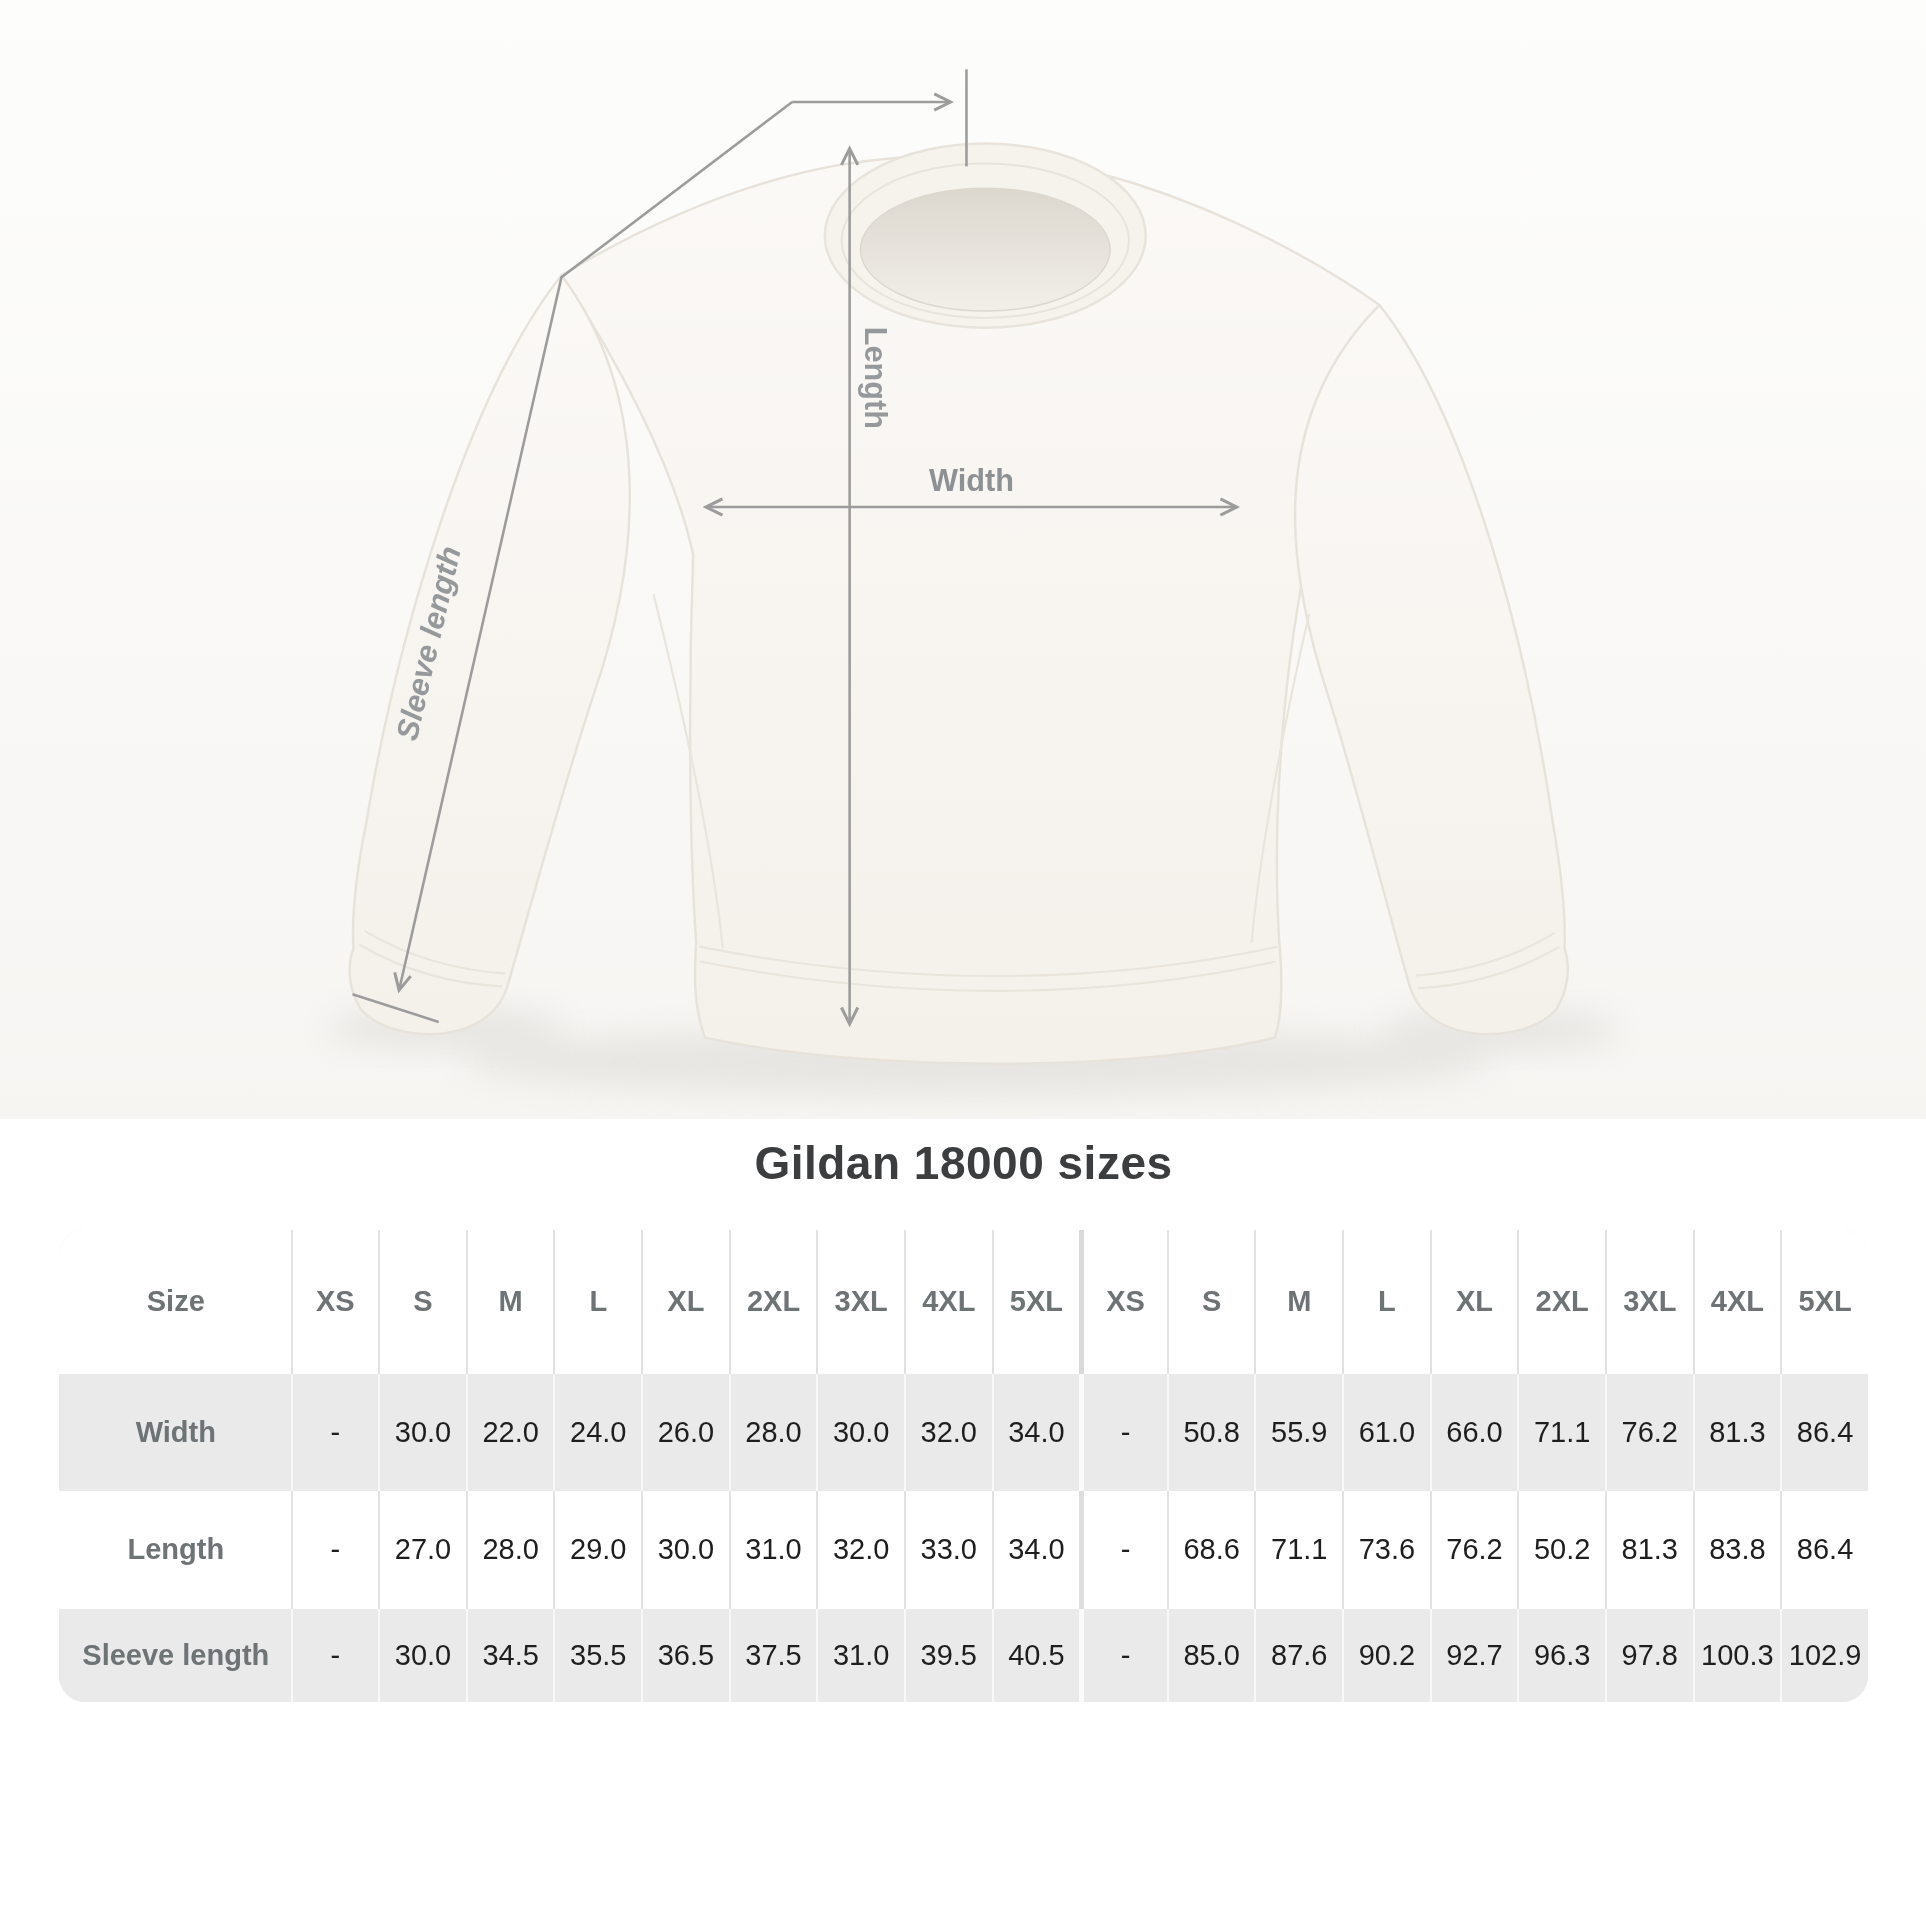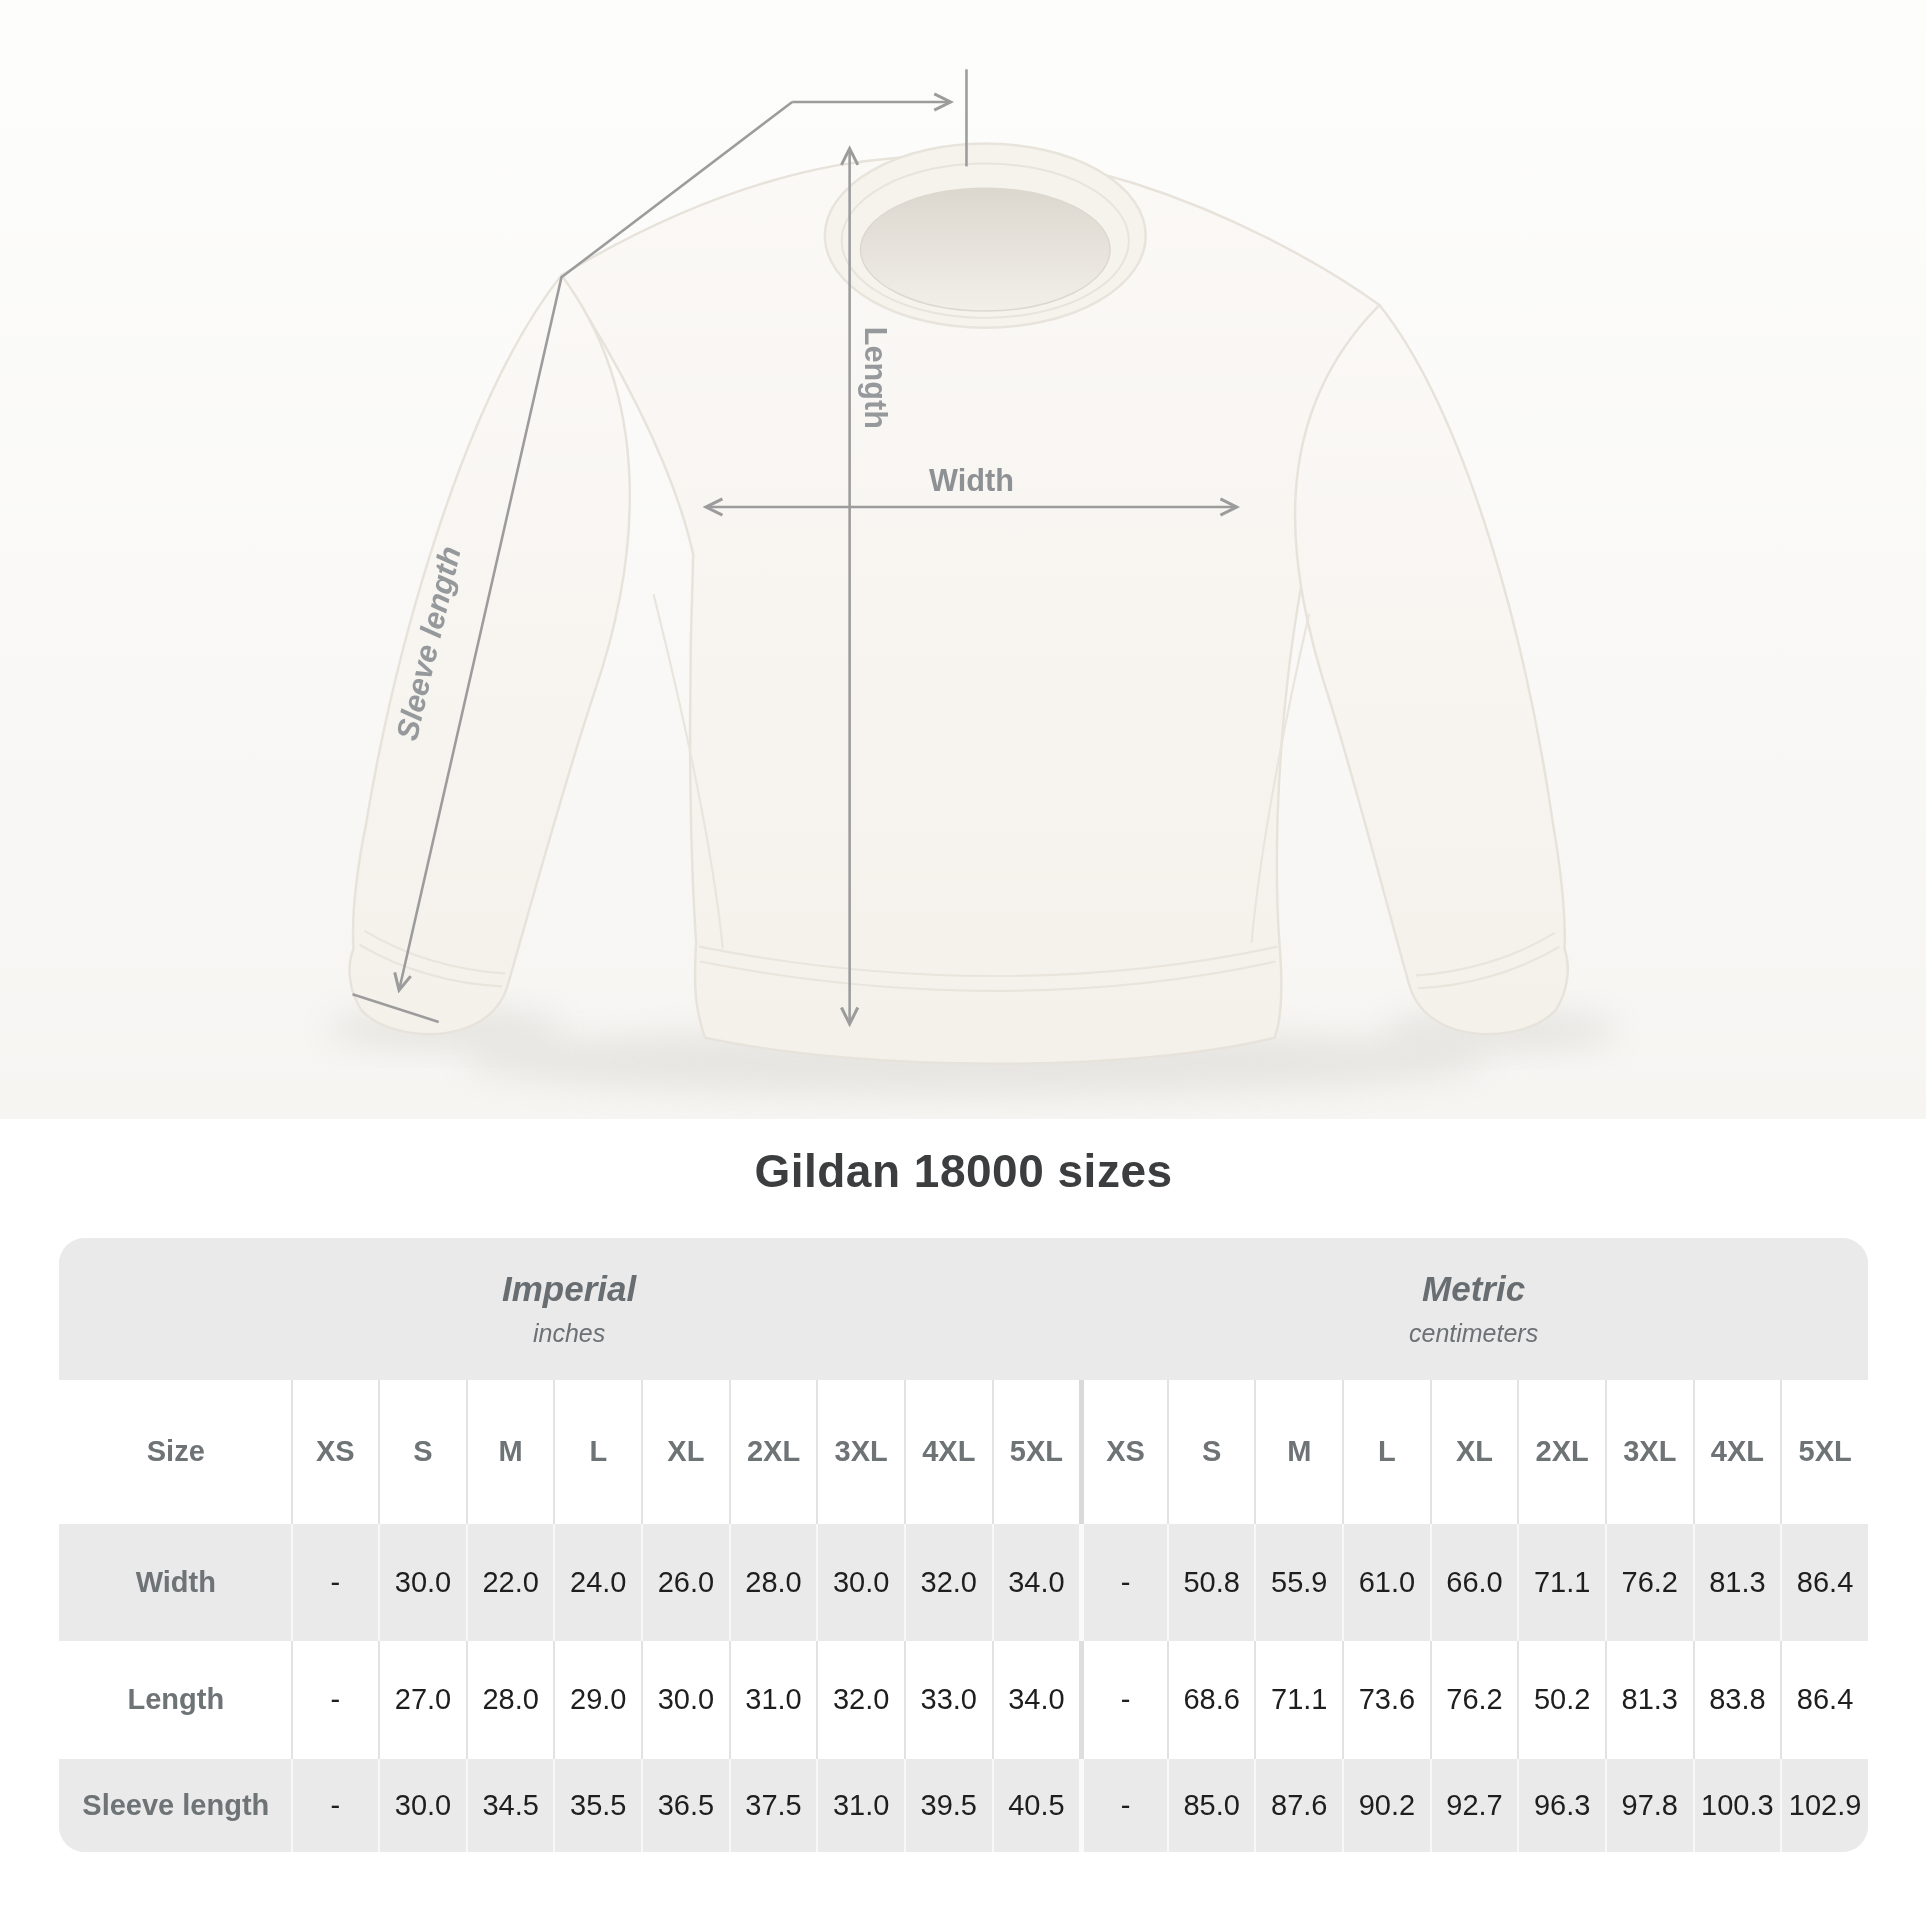--- a/index.html
+++ b/index.html
@@ -7,21 +7,21 @@
     position:relative;
     width:1927px;height:1927px;
     overflow:hidden;
     background:#ffffff;
     font-family:"Liberation Sans","DejaVu Sans",sans-serif;
   }
   
   .photo{position:relative;width:1927px;height:1119px;}
   .photo svg{position:absolute;left:0;top:0;}
   
-  .title-block{margin-top:26px;text-align:center;}
+  .title-block{margin-top:18px;text-align:center;}
   .main-title{
     font-size:46px;font-weight:bold;color:#3b3d3e;line-height:1.15;
     letter-spacing:0.5px;
   }
   .sub-title{
     margin-top:20px;font-size:27px;font-style:italic;color:#55585a;line-height:1.25;
   }
   
   .sizechart-wrap{
     margin:40px 59px 0 59px;
@@ -186,30 +186,20 @@
           <col class="c-data">
           <col class="c-data">
           <col class="c-data">
           <col class="c-data">
           <col class="c-data">
           <col class="c-data">
           <col class="c-data">
           <col class="c-data">
       </colgroup>
       <tbody>
-        <tr class="grp">
-          <td colspan="10">
-            <div class="grp-label">Imperial</div>
-            <div class="grp-unit">inches</div>
-          </td>
-          <td colspan="9">
-            <div class="grp-label">Metric</div>
-            <div class="grp-unit">centimeters</div>
-          </td>
-        </tr>
         <tr class="hdr">
           <td class="rowlabel">Size</td>
           <td>XS</td>
           <td>S</td>
           <td>M</td>
           <td>L</td>
           <td>XL</td>
           <td>2XL</td>
           <td>3XL</td>
           <td>4XL</td>

